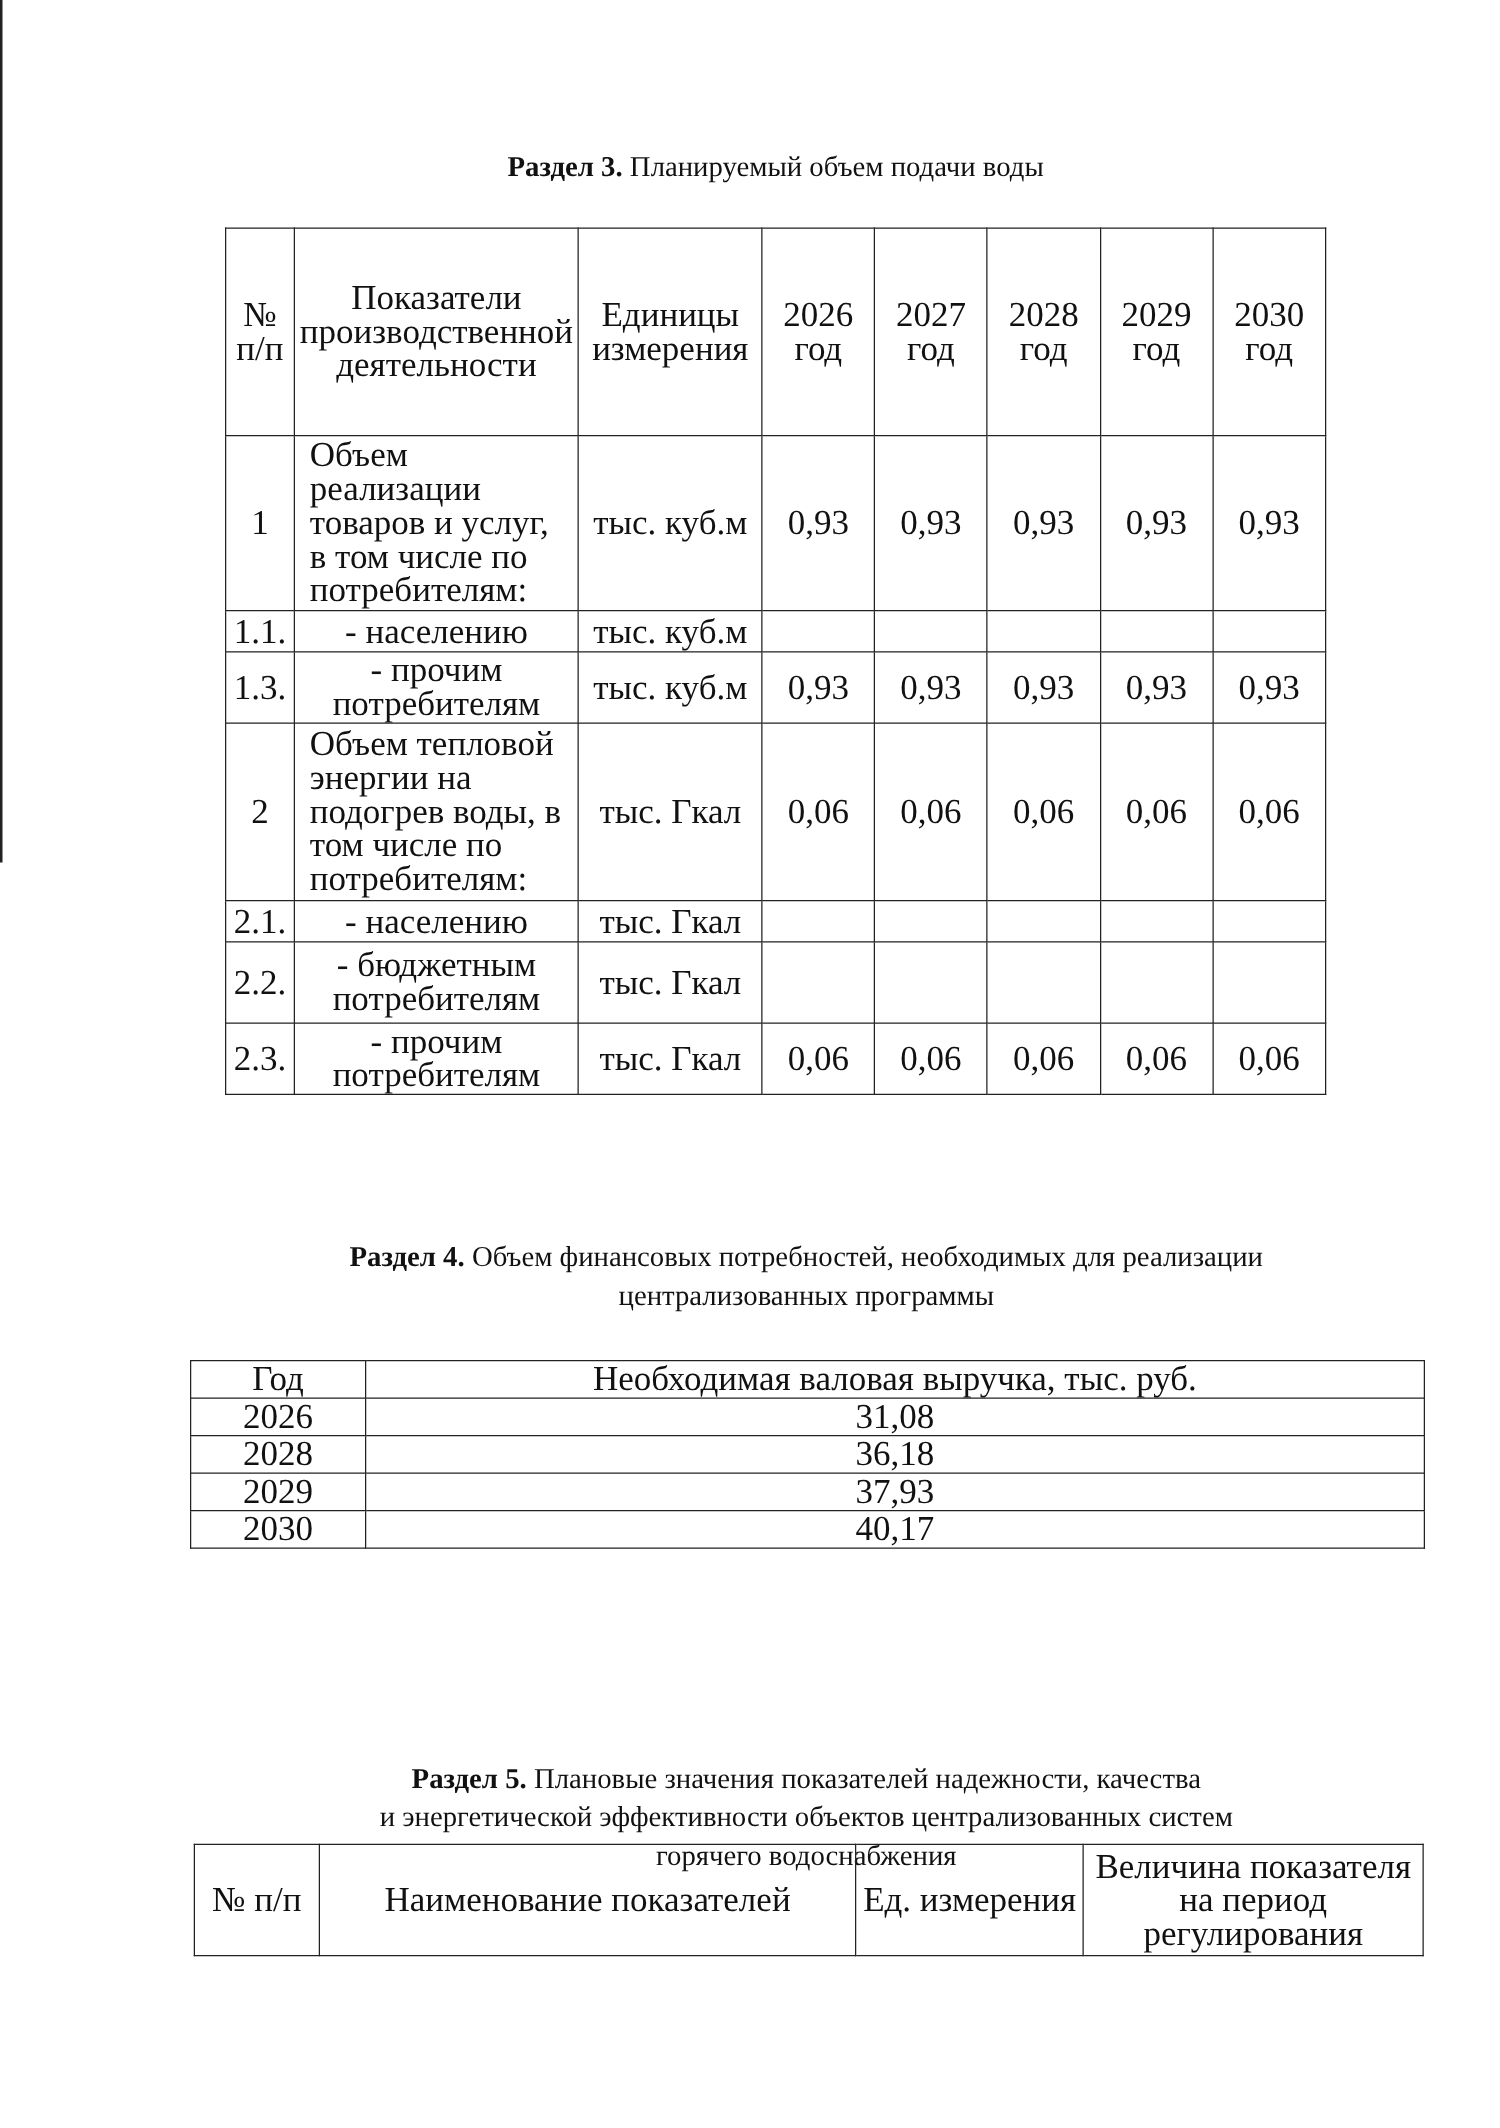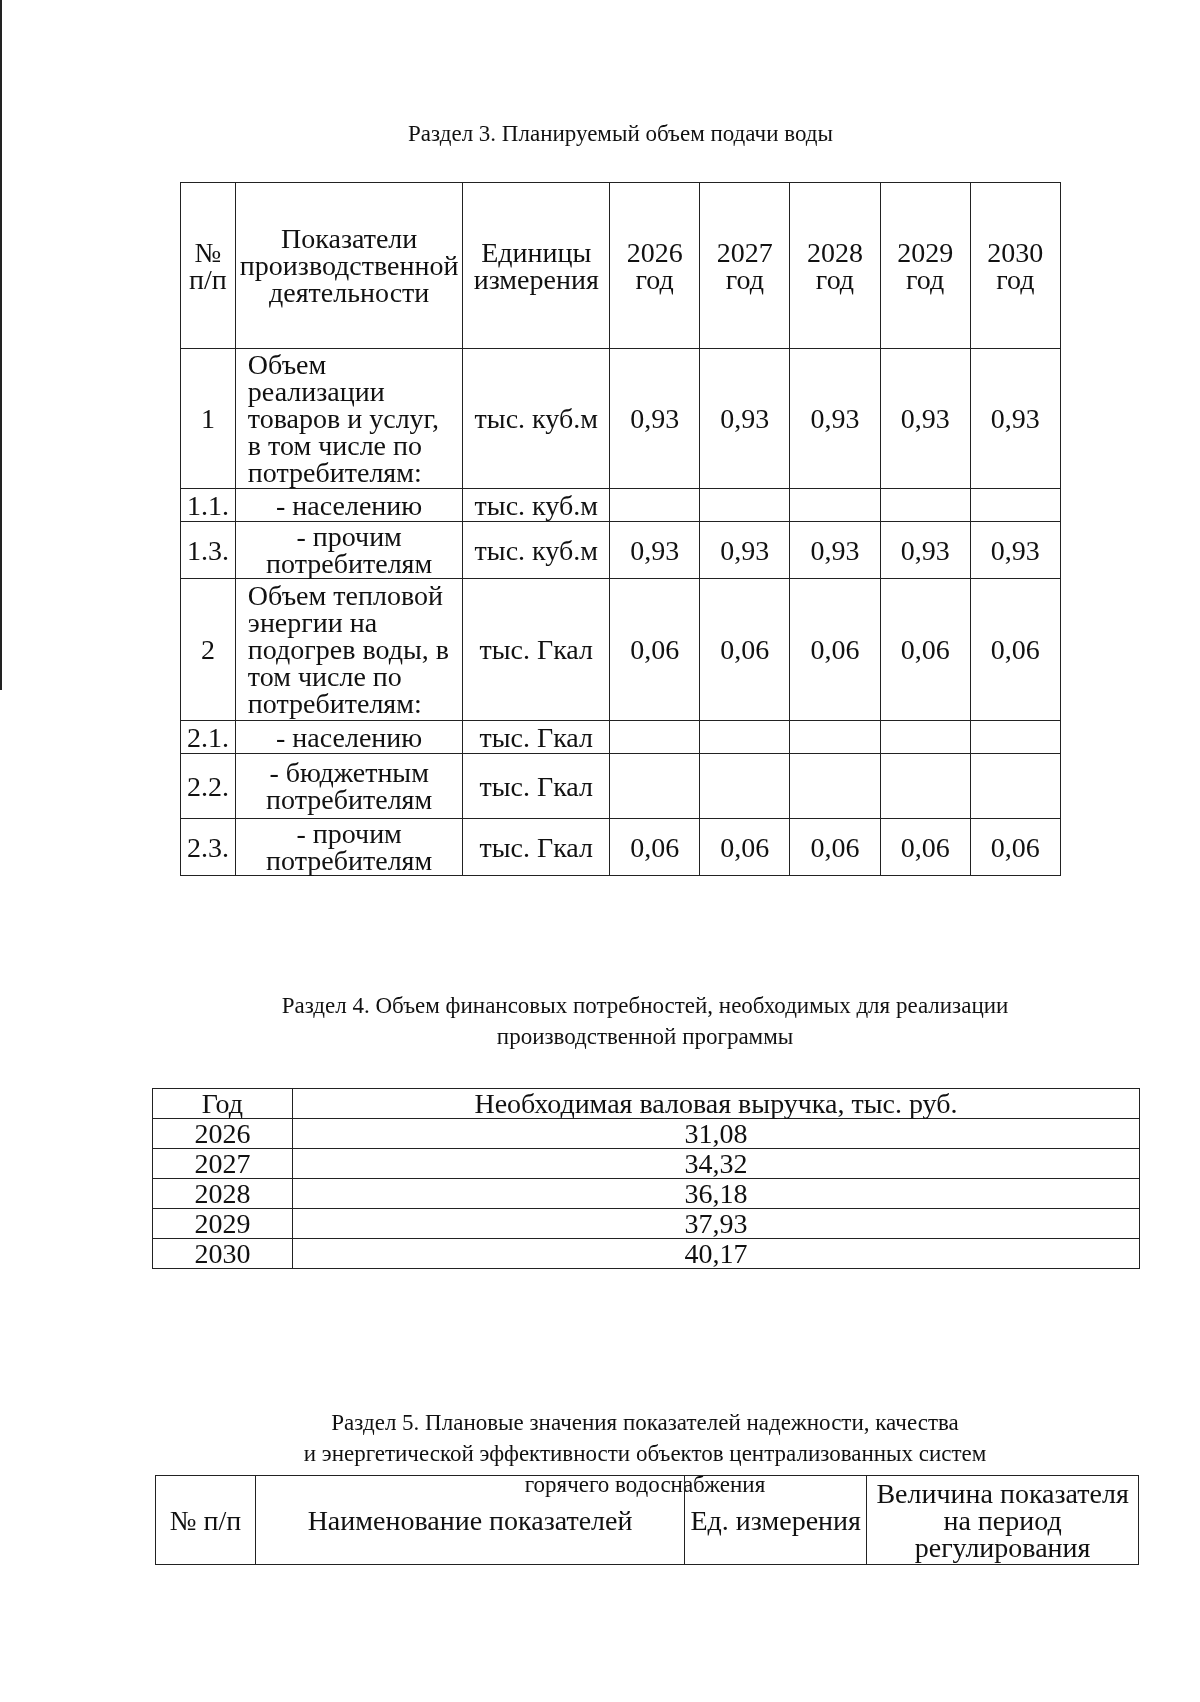--- a/index.html
+++ b/index.html
@@ -2,21 +2,21 @@
 <html><head>
 <meta charset="utf-8">
 <style>
   html, body { margin: 0; padding: 0; background: #ffffff; }
   body {
     width: 1200px; height: 1702px; position: relative; overflow: hidden;
     font-family: "Liberation Serif", "DejaVu Serif", serif; color: #111;
   }
   .left-edge { position: absolute; left: 0; top: 0; width: 2px; height: 690px; background: #222; }
   .heading { position: absolute; text-align: center; font-size: 23px; line-height: 31px; }
-  .heading b { font-weight: normal; }
+  .heading b { font-weight: bold; }
   table { border-collapse: collapse; position: absolute; font-size: 28px; }
   td, th { border: 1.5px solid #222; text-align: center; vertical-align: middle; font-weight: normal; padding: 0 4px; line-height: 27px; }
   td.left { text-align: left; padding-left: 12px; }
 
   #t3 { left: 180px; top: 182px; width: 881px; }
   #t3 .hdr td { height: 165px; }
   #t4 { left: 152px; top: 1088px; width: 988px; }
   #t4 td { height: 29px; line-height: 28px; padding: 0; }
   #t5 { left: 155px; top: 1475px; width: 984px; }
   #t5 td { height: 88px; }
@@ -121,40 +121,36 @@
     <td>0,06</td>
     <td>0,06</td>
     <td>0,06</td>
     <td>0,06</td>
   </tr>
 </tbody>
   </table>
 
 <div class="heading" style="left:150px; top:990px; width:990px;">
   <div><b>Раздел 4.</b> <span>Объем финансовых потребностей, необходимых для реализации</span></div>
-  <div>производственной программы</div>
+  <div>централизованных программы</div>
 </div>
 
 <table id="t4">
   <colgroup>
       <col style="width:140px">
       <col style="width:848px">
     </colgroup>
   <tbody>
       <tr>
     <td>Год</td>
     <td>Необходимая валовая выручка, тыс. руб.</td>
   </tr>
   <tr>
     <td>2026</td>
     <td>31,08</td>
-  </tr>
-  <tr>
-    <td>2027</td>
-    <td>34,32</td>
   </tr>
   <tr>
     <td>2028</td>
     <td>36,18</td>
   </tr>
   <tr>
     <td>2029</td>
     <td>37,93</td>
   </tr>
   <tr>

